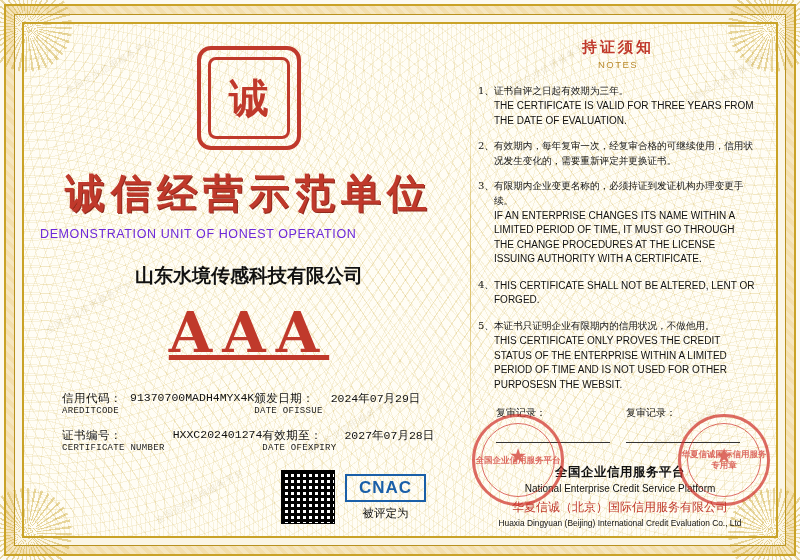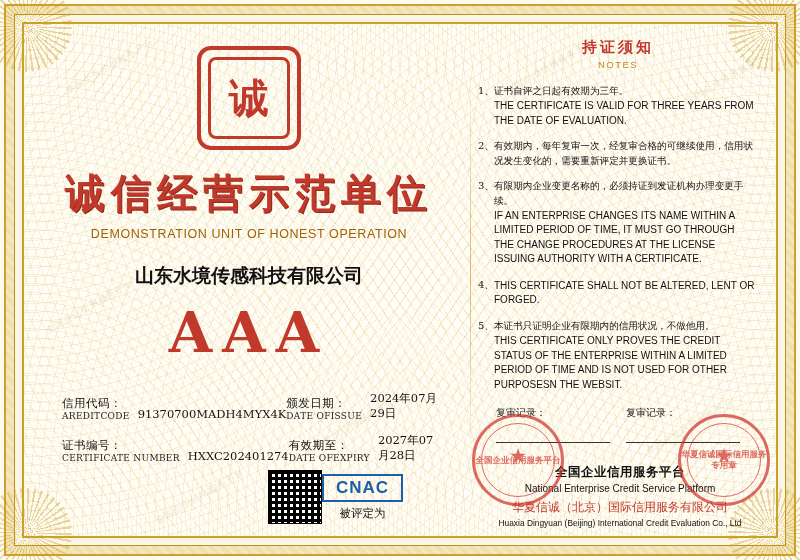--- a/index.html
+++ b/index.html
@@ -124,24 +124,23 @@
     text-align: center;
     font-family: "DejaVu Serif", serif;
     font-size: 40px;
     font-weight: bold;
     letter-spacing: 6px;
     color: #c0392b;
     margin-top: 16px;
     text-shadow: 1px 1px 0 #8e2a1d;
   }
   .title-en {
-    text-align: center;
     font-size: 12.5px;
     letter-spacing: .6px;
-    color: #a16207;
+    color: #6d28d9;
     margin-top: 6px;
   }
   .company {
     text-align: center;
     font-family: "DejaVu Serif", serif;
     font-size: 19px;
     font-weight: bold;
     color: #111;
     margin-top: 22px;
   }
@@ -155,53 +154,56 @@
     text-indent: 24px;
   }
   .grade {
     text-align: center;
     color: #c0392b;
     font-family: "DejaVu Serif", serif;
     font-size: 56px;
     font-weight: bold;
     letter-spacing: 10px;
     margin-top: 10px;
+    text-decoration: underline;
   }
 
   .fields {
     margin: 26px 14px 0 22px;
     font-family: "DejaVu Serif", serif;
     font-size: 11px;
     color: #111;
   }
   .field-row {
     display: flex;
     margin-bottom: 12px;
   }
   .field {
     flex: 1;
     display: flex;
-    align-items: flex-end;
+    align-items: flex-start;
+    font-family: Liberation Mono, monospace;
   }
   .f-label {
     white-space: nowrap;
   }
   .f-label .cn { display: block; font-size: 11.5px; letter-spacing: .5px; }
   .f-label .en { display: block; font-size: 9px; letter-spacing: .3px; color: #222; }
   .f-value {
     margin-left: 8px;
     font-size: 11.5px;
   }
 
   .bottom-left {
     position: absolute;
-    left: 242px;
+    left: 255px;
     bottom: 10px;
     display: flex;
     align-items: center;
+    gap: 10px;
   }
   .qr {
     width: 52px;
     height: 52px;
     background-image:
       linear-gradient(90deg, #000 50%, transparent 50%),
       linear-gradient(#000 50%, transparent 50%);
     background-size: 6px 6px, 6px 6px;
     background-color: #fff;
     border: 1px solid #000;

